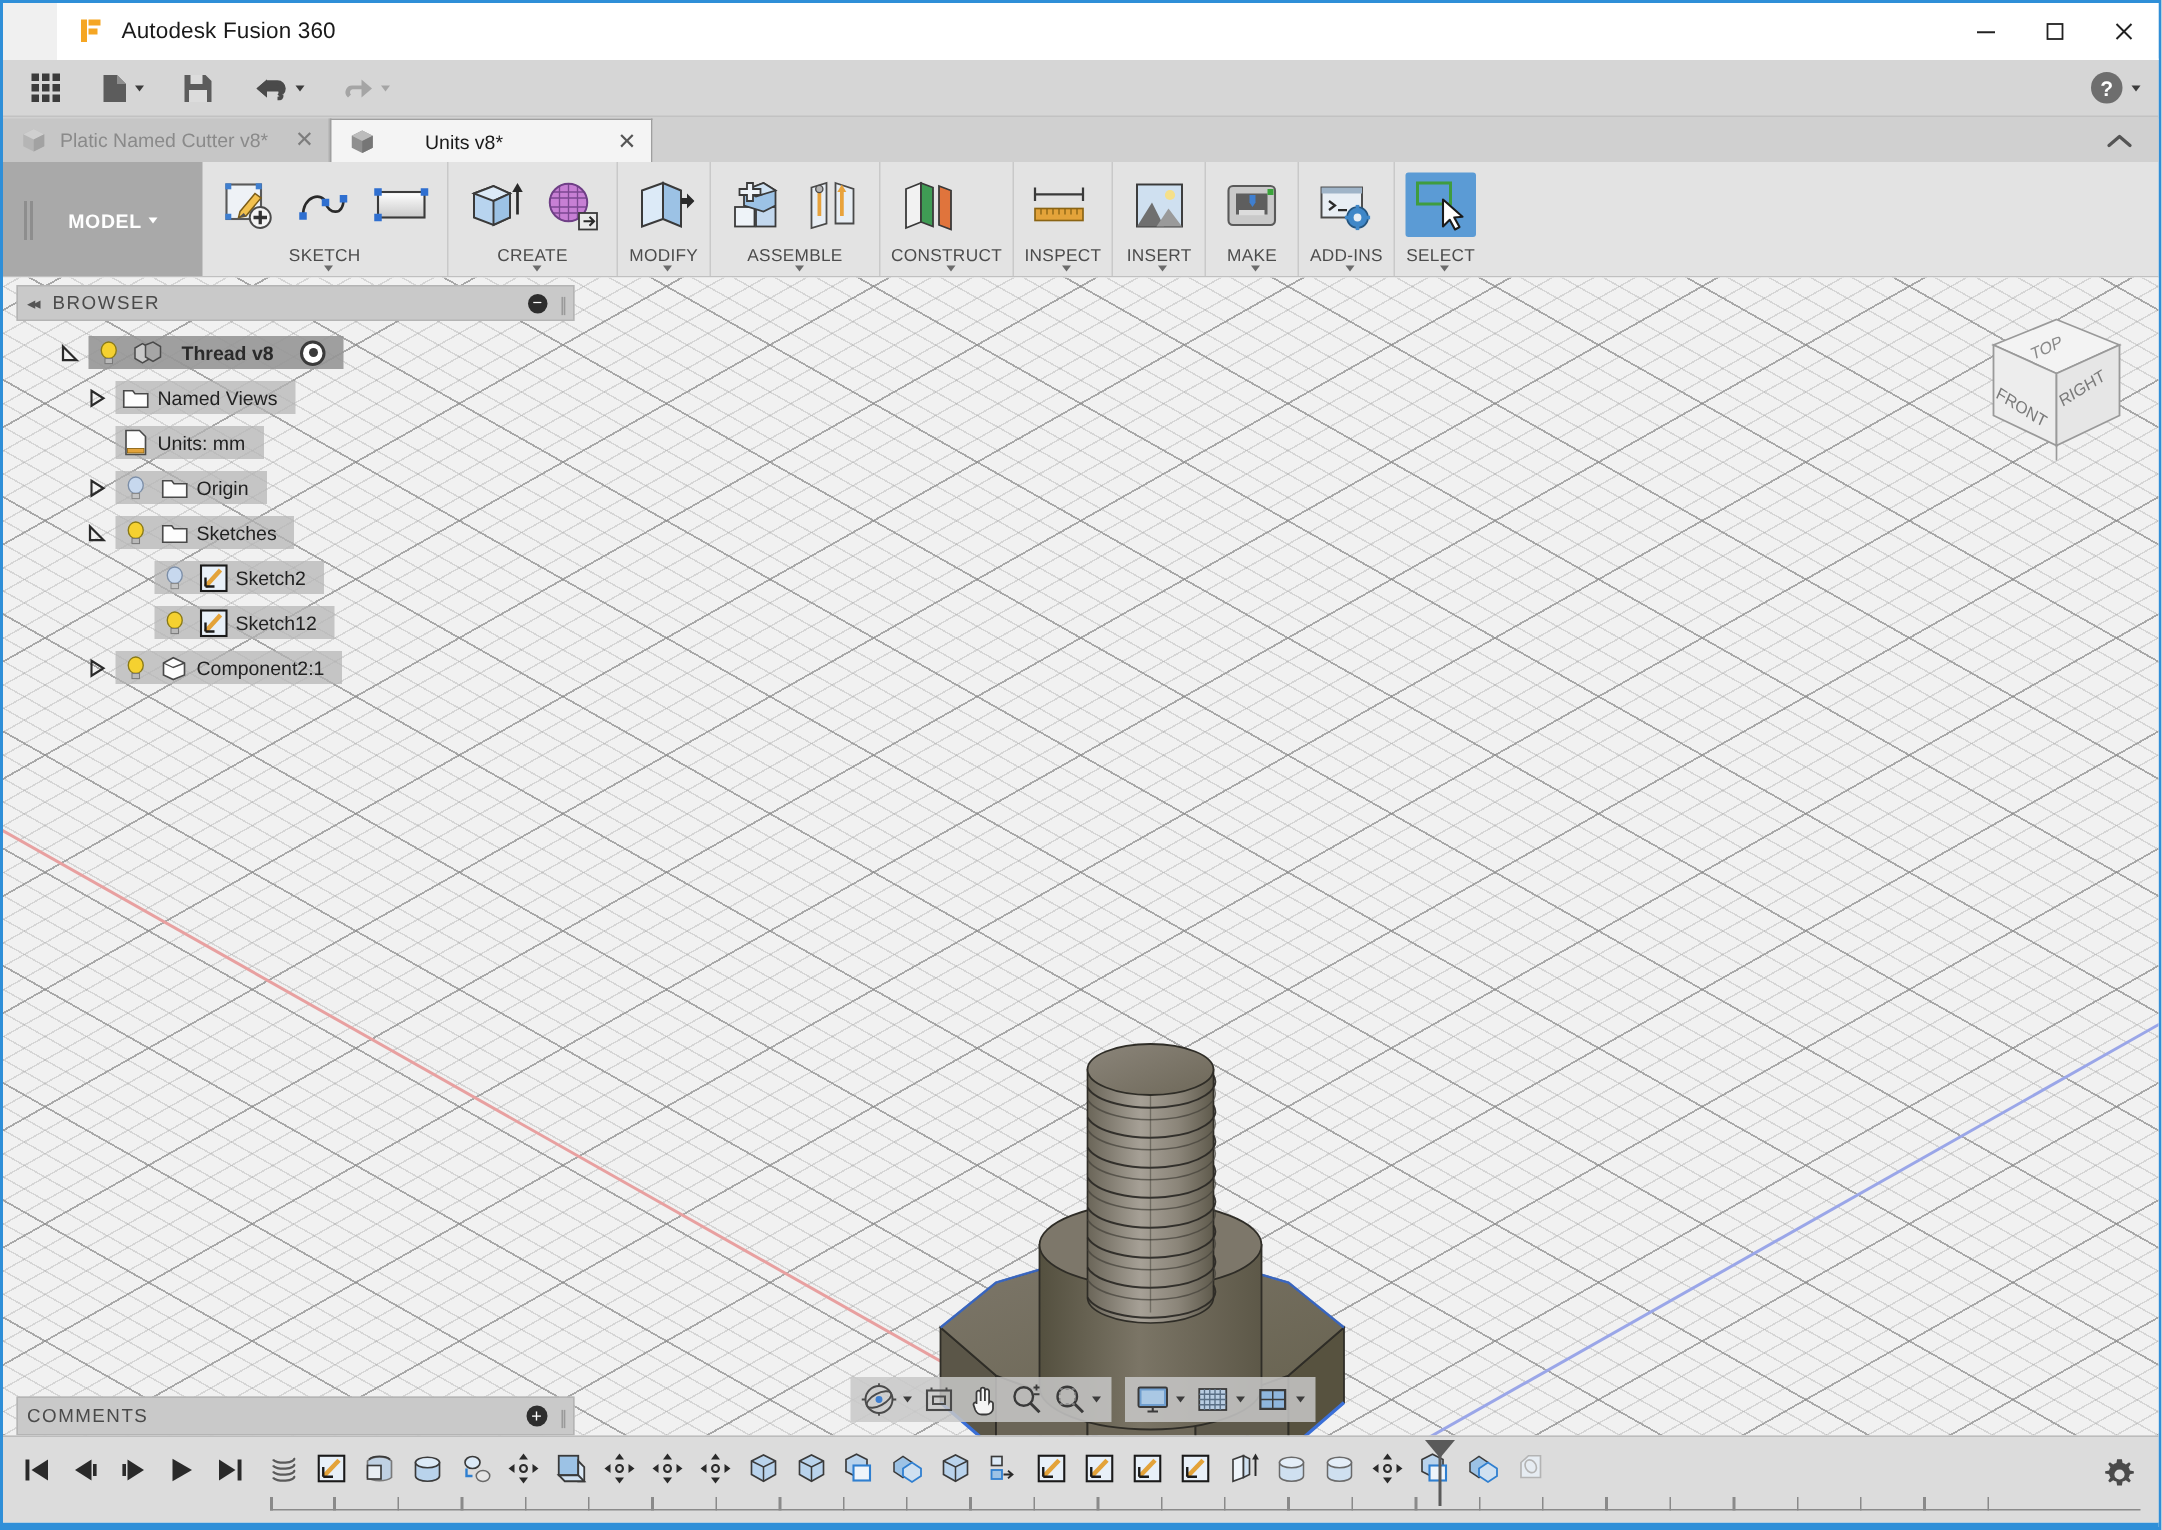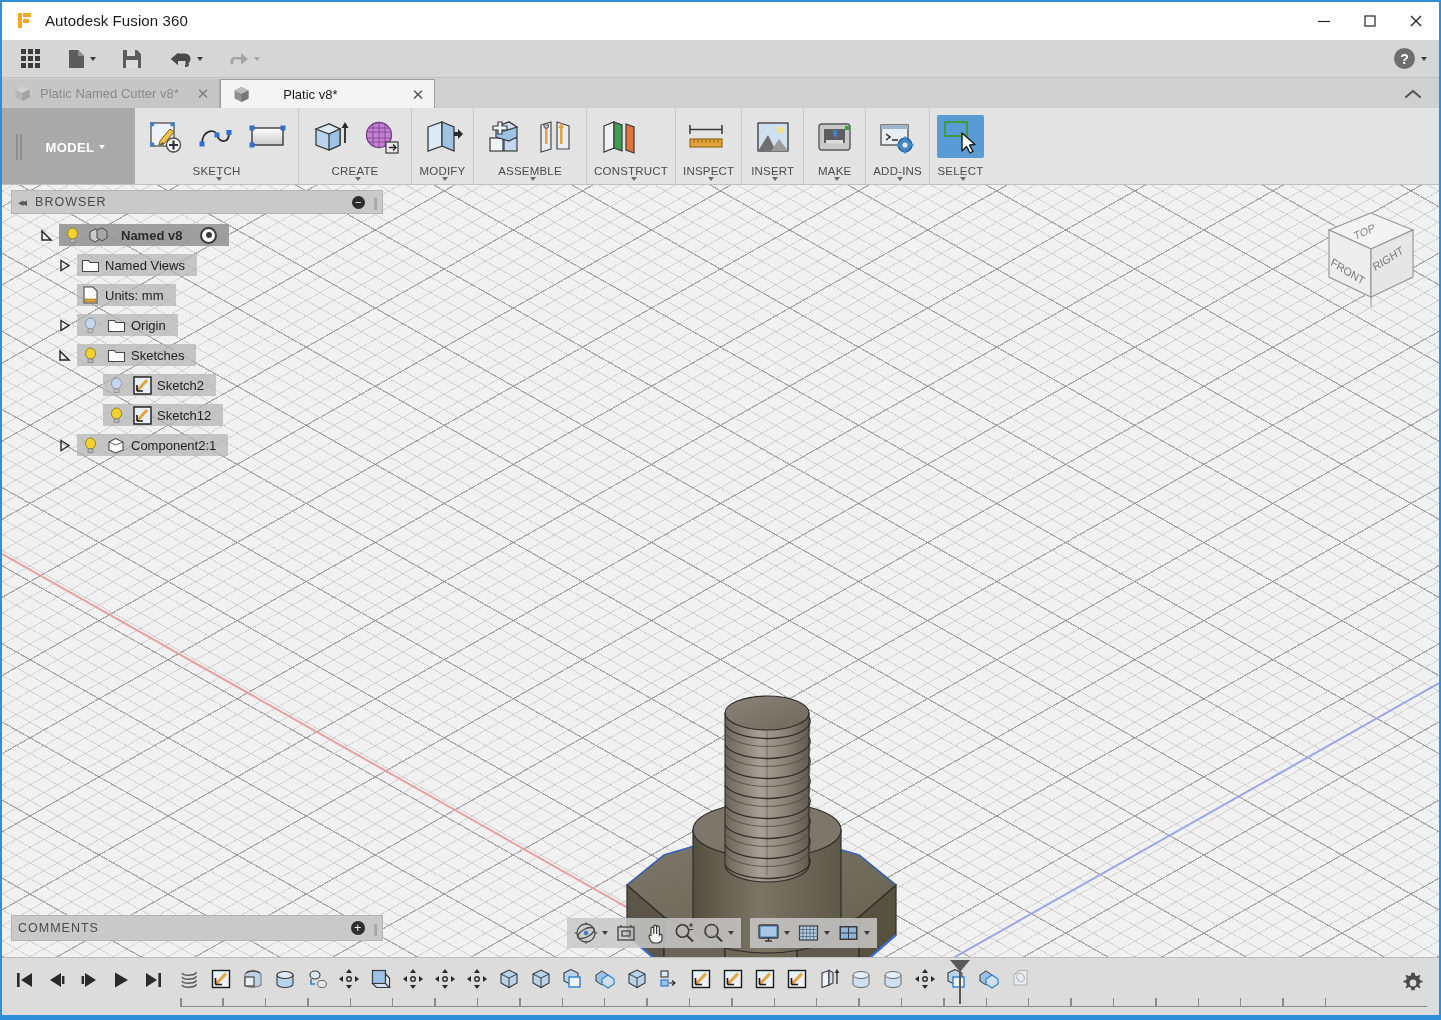--- a/index.html
+++ b/index.html
@@ -9,21 +9,21 @@
 
   .app {
     position:relative; width:1441px; height:1020px;
     border:2px solid #2f8fd8; background:#f0f0f0;
     display:flex; flex-direction:column;
   }
 
   
   .titlebar {
     height:38px; background:#ffffff; display:flex; align-items:center;
-    flex:0 0 38px; border-bottom:1px solid #ffffff;
+    flex:0 0 38px; border-bottom:1px solid #ffffff;margin-left:36px;
   }
   .app-logo {
     width:19px; height:19px; margin-left:14px; margin-right:10px;
     background:#ffffff; position:relative; flex:0 0 19px;
   }
   .app-logo .bar { position:absolute; background:#f5a623; }
   .app-logo .b1 { left:2px; top:2px; width:4px; height:15px; }
   .app-logo .b2 { left:7px; top:2px; width:8px; height:3.5px; }
   .app-logo .b3 { left:7px; top:8px; width:6px; height:3.5px; }
   .app-title { font-size:15px; color:#1a1a1a; letter-spacing:0.1px; }
@@ -132,21 +132,21 @@
      flex:0 0 26px; margin-right:2px; }
   .tlabel { white-space:nowrap; }
   .trow.root .tlabel { font-weight:bold; color:#2a2a2a; padding:0 8px; }
   .radio-dot { width:17px;height:17px;border-radius:50%;background:#fff;
      border:2px solid #3a3a3a; margin-left:10px; position:relative;
      flex:0 0 17px; }
   .radio-dot::after { content:""; position:absolute; left:3.5px; top:3.5px;
      width:6px;height:6px;border-radius:50%;background:#3a3a3a; }
 
   
-  .comments { position:absolute; left:9px; bottom:16px; width:372px; height:26px;
+  .comments { position:absolute; left:9px; bottom:0; width:372px; height:26px;
      background:#c9c9c9; border:1px solid #b4b4b4; display:flex;
      align-items:center; padding:0 6px; font-size:12.5px; color:#4a4a4a;
      letter-spacing:1px; }
   .cplus { margin-left:auto; width:14px;height:14px;border-radius:50%;
      background:#2d2d2d;color:#fff;font-size:12px;display:flex;
      align-items:center;justify-content:center;line-height:1; }
 
   
   .navbar { position:absolute; left:565px; bottom:9px; display:flex;
      align-items:center; gap:3px; }
@@ -276,21 +276,21 @@
       <span class="tabclose">✕</span>
     </div>
     <div class="dtab active">
       <span class="cubeicon">
         <svg width="17" height="17" viewBox="0 0 17 17">
           <path d="M8.5 1 L15.5 4.5 V12.5 L8.5 16 L1.5 12.5 V4.5 Z" fill="#8f8f8f"></path>
           <path d="M8.5 1 L15.5 4.5 L8.5 8 L1.5 4.5 Z" fill="#bcbcbc"></path>
           <path d="M8.5 8 L15.5 4.5 V12.5 L8.5 16 Z" fill="#767676"></path>
         </svg>
       </span>
-      <span style="margin-left:24px;">Platic v8*</span>
+      <span style="margin-left:24px;">Units v8*</span>
       <span class="tabclose">✕</span>
     </div>
     <div class="tab-collapse">
       <svg width="18" height="10" viewBox="0 0 18 10">
         <path d="M2 8 L9 2 L16 8" fill="none" stroke="#555" stroke-width="2.2" stroke-linecap="round" stroke-linejoin="round"></path>
       </svg>
     </div>
   </div>
 
   <div class="ribbon">
@@ -631,21 +631,21 @@
                   <ellipse cx="7.5" cy="6.5" rx="5" ry="5.5" fill="#f5d130" stroke="#8a7a18" stroke-width="0.9"></ellipse>
                   <rect x="5" y="12" width="5" height="3.4" fill="#b9b9b9" stroke="#7a7a7a" stroke-width="0.7"></rect>
                 </svg>
             </span>
             <span class="ticon">
               <svg width="19" height="17" viewBox="0 0 19 17">
                 <path d="M1 5 L6 2 L11 5 L11 12 L6 15 L1 12 Z" fill="#c9c9c9" stroke="#4a4a4a" stroke-width="1"></path>
                 <path d="M8 3 L13 1 L18 4 L18 11 L13 14 L8 11 Z" fill="#a6a6a6" stroke="#4a4a4a" stroke-width="1"></path>
               </svg>
             </span>
-            <span class="tlabel">Named v8</span>
+            <span class="tlabel">Thread v8</span>
             <span class="radio-dot"></span>
           </span>
         </div>
 
         <div class="trow" style="padding-left:40px;">
           <span class="tarrow">
             <svg width="13" height="13" viewBox="0 0 13 13">
                 <path d="M3 1.5 L11 6.5 L3 11.5 Z" fill="none" stroke="#2a2a2a" stroke-width="1.4"></path>
               </svg>
           </span>

